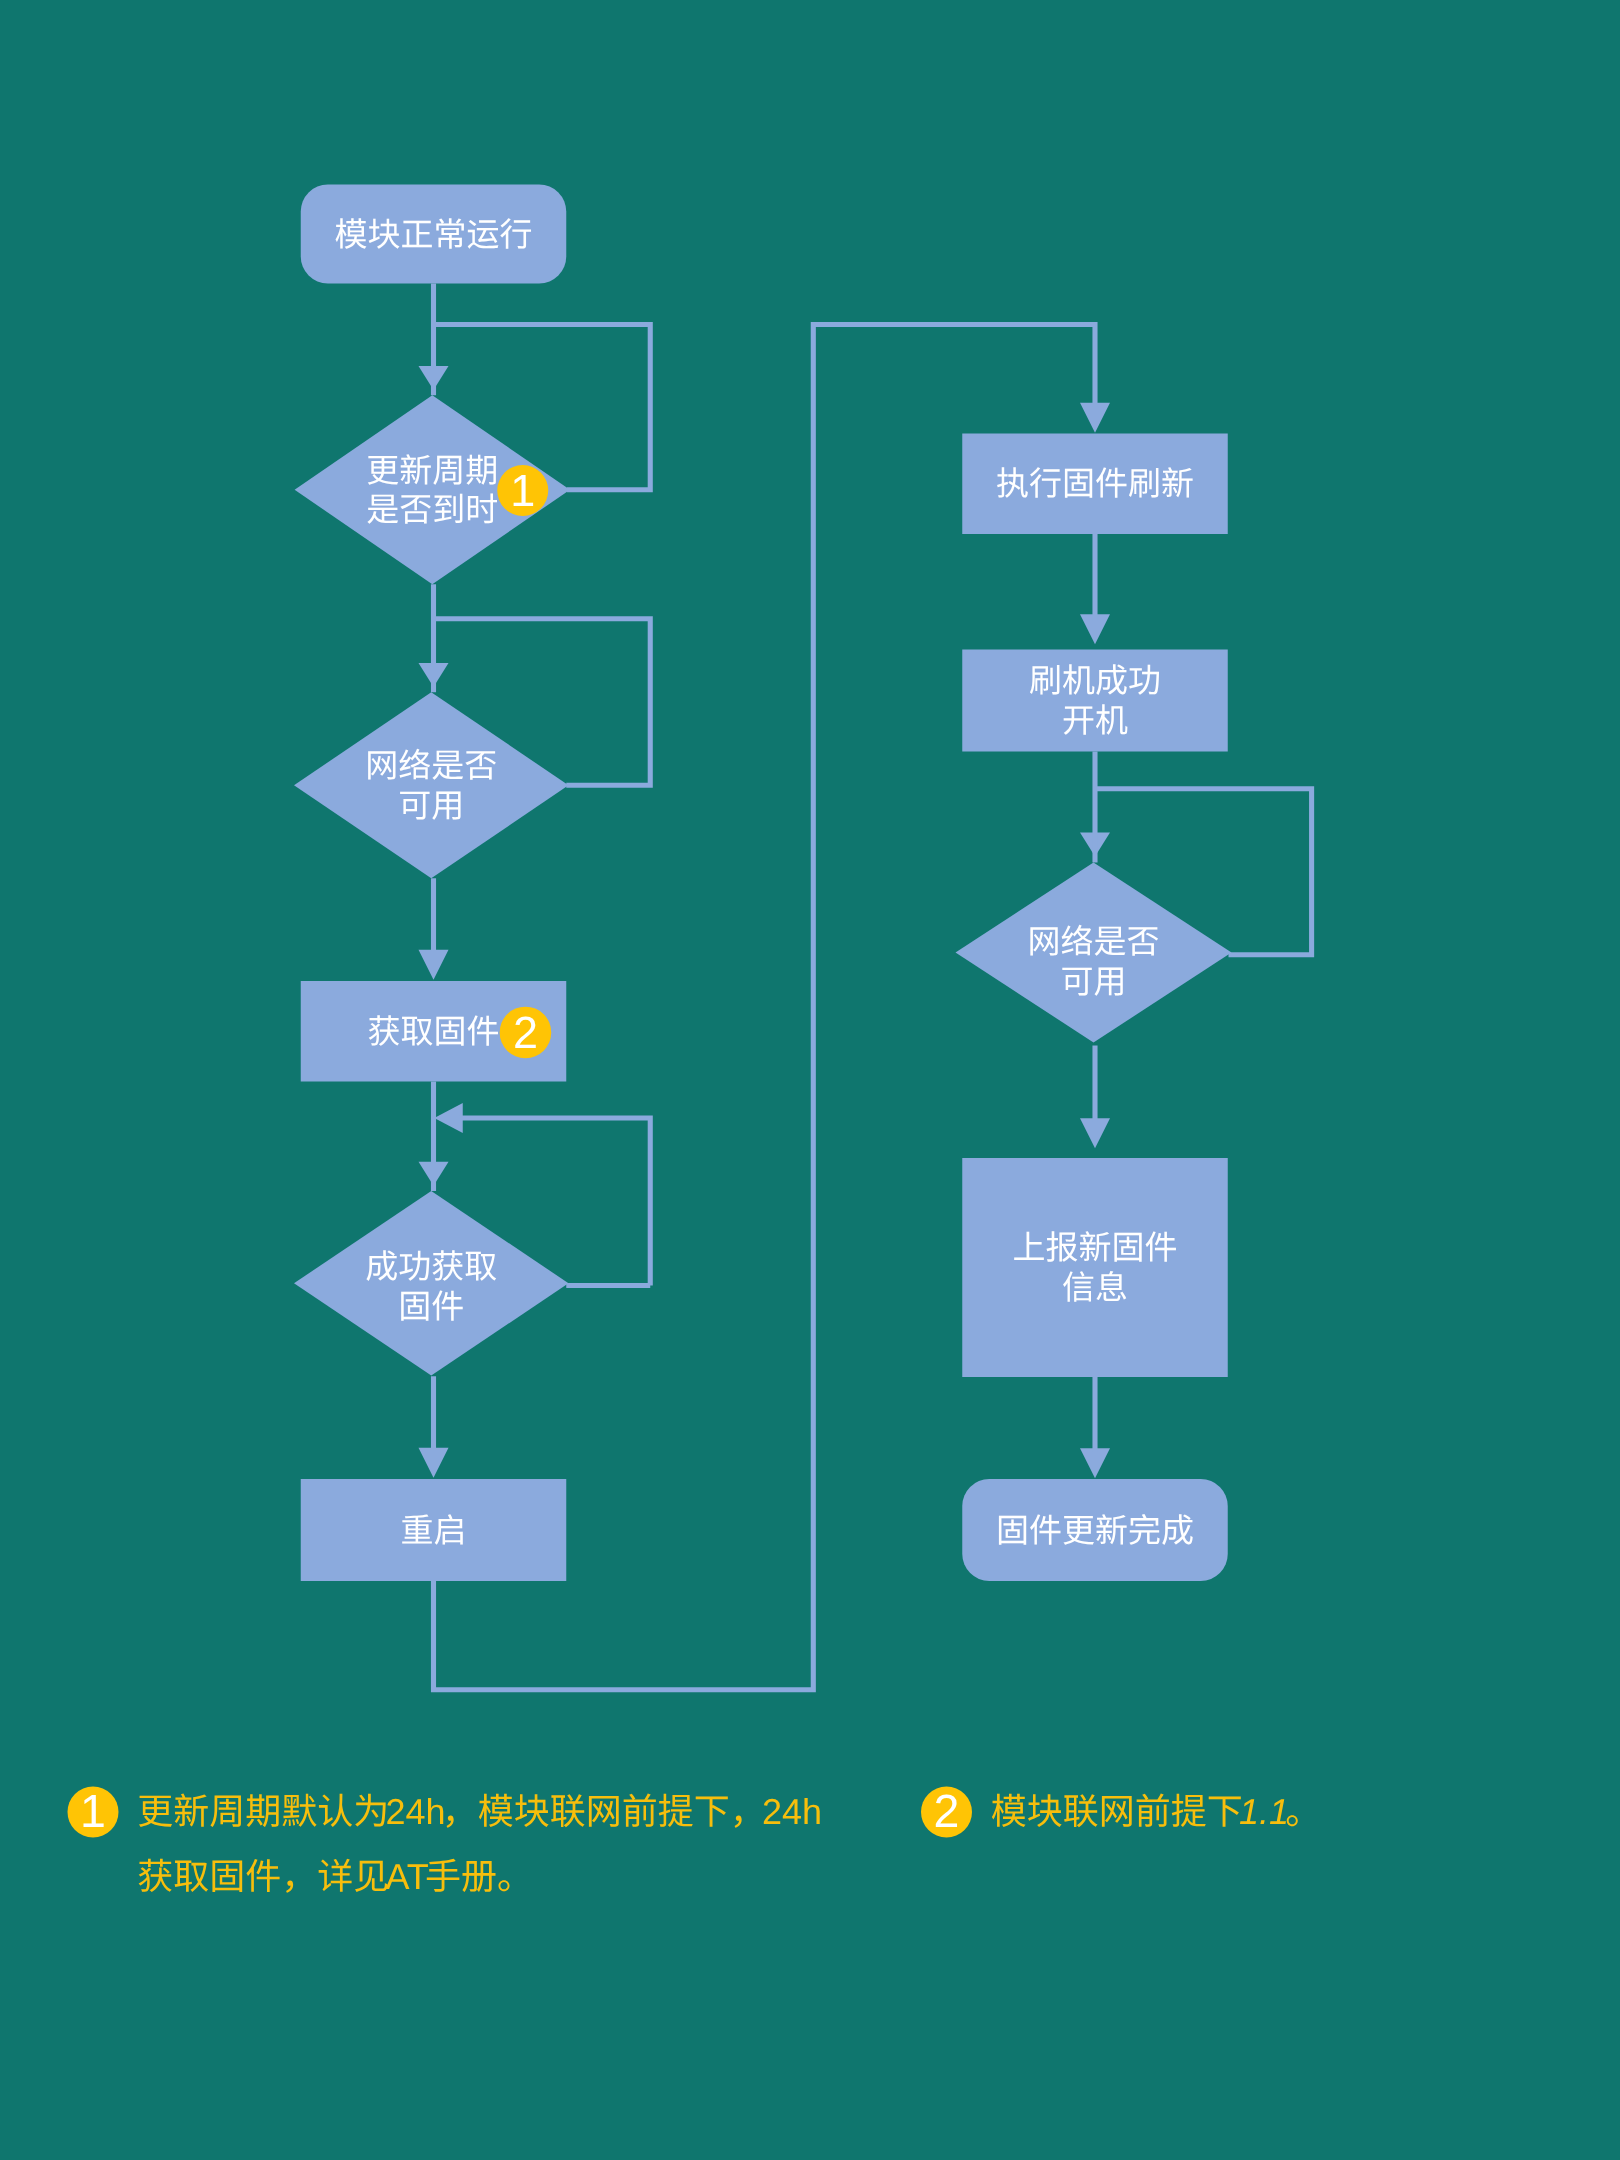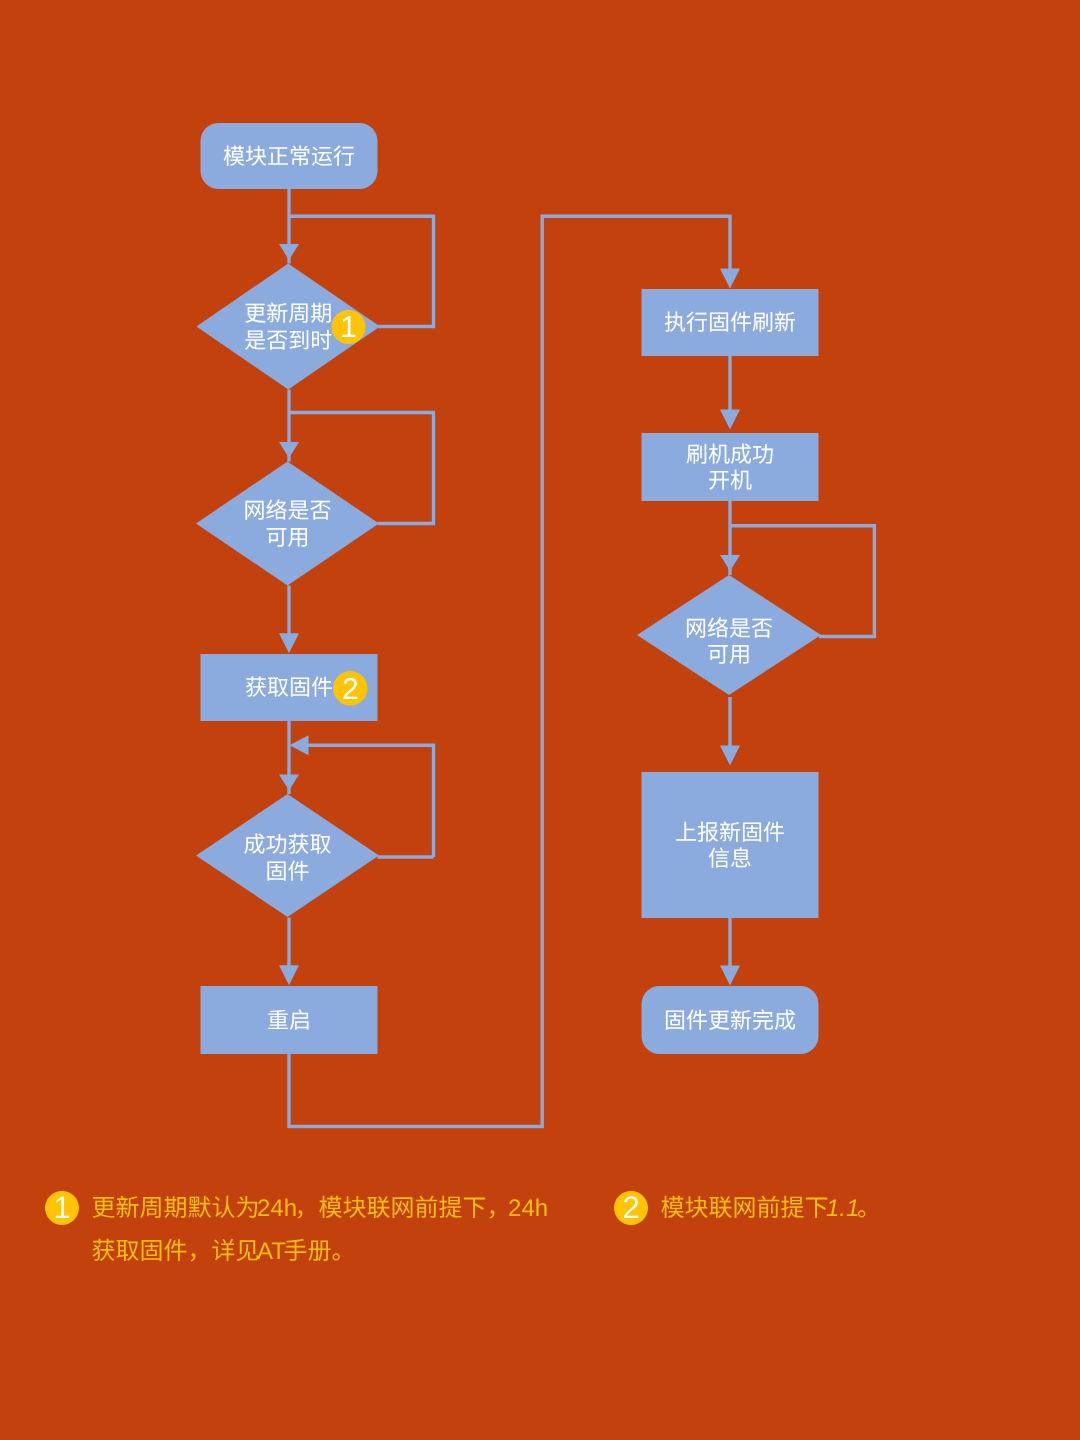--- a/index.html
+++ b/index.html
@@ -13,21 +13,21 @@
   body {
     background: #414141;
     font-family: "Liberation Sans", sans-serif;
     -webkit-font-smoothing: antialiased;
     text-rendering: geometricPrecision;
   }
   #stage {
     position: relative;
     width: 1080px;
     height: 1440px;
-    background: #c2410c;
+    background: #0f766e;
   }
   svg#flow {
     position: absolute;
     left: 0;
     top: 0;
     width: 1080px;
     height: 1440px;
     display: block;
     overflow: visible;
   }

